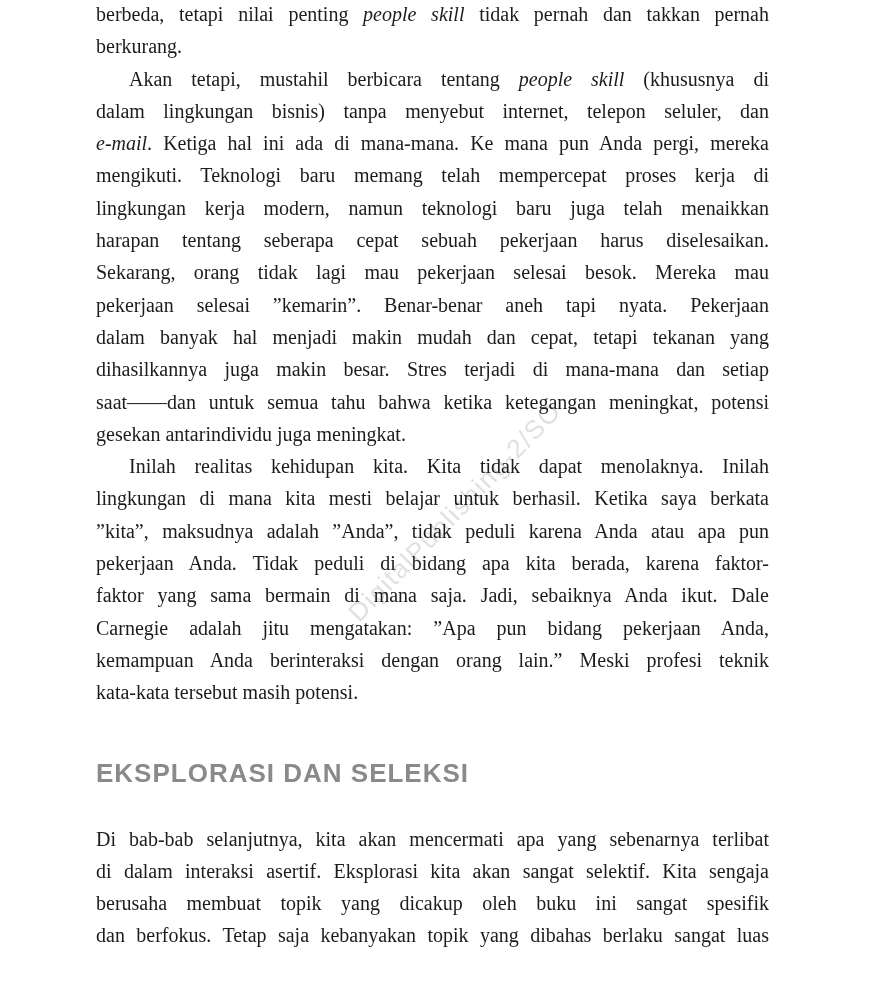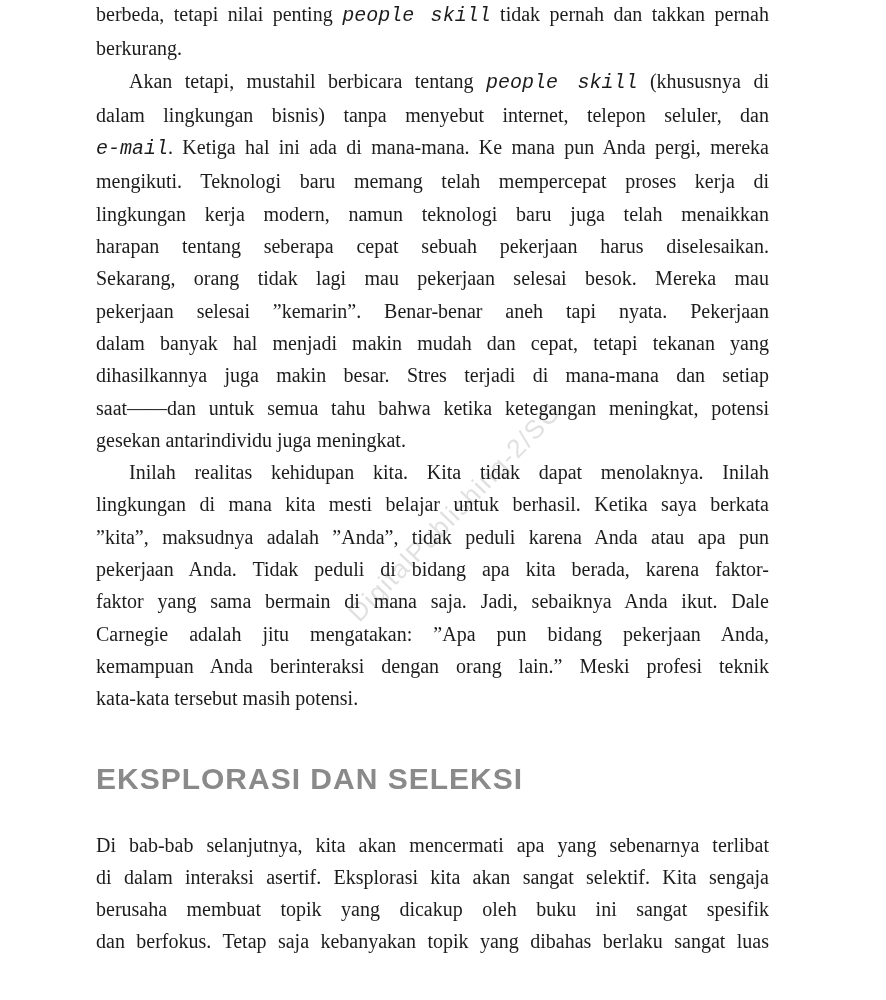--- a/index.html
+++ b/index.html
@@ -47,26 +47,26 @@
     line-height: 32.3px;
     text-align: justify;
     text-align-last: justify;
     -moz-text-align-last: justify;
   }
   .line.last {
     text-align-last: left;
     -moz-text-align-last: left;
   }
   .line.indent { text-indent: 33px; }
-  .line i { font-style: italic; font-family: Liberation Mono, monospace; }
+  .line i { font-style: italic; }
   .section-heading {
     margin: 46px 0 0 0;
     font-family: "Liberation Sans", sans-serif;
     font-weight: bold;
-    font-size: 30px;
+    font-size: 26px;
     line-height: 36px;
     letter-spacing: 1px;
     color: var(--heading-color, #8a8a8a);
   }
   #paras-bottom { margin-top: 32px; }
 </style>
 </head>
 <body>
 
 <div class="page">

